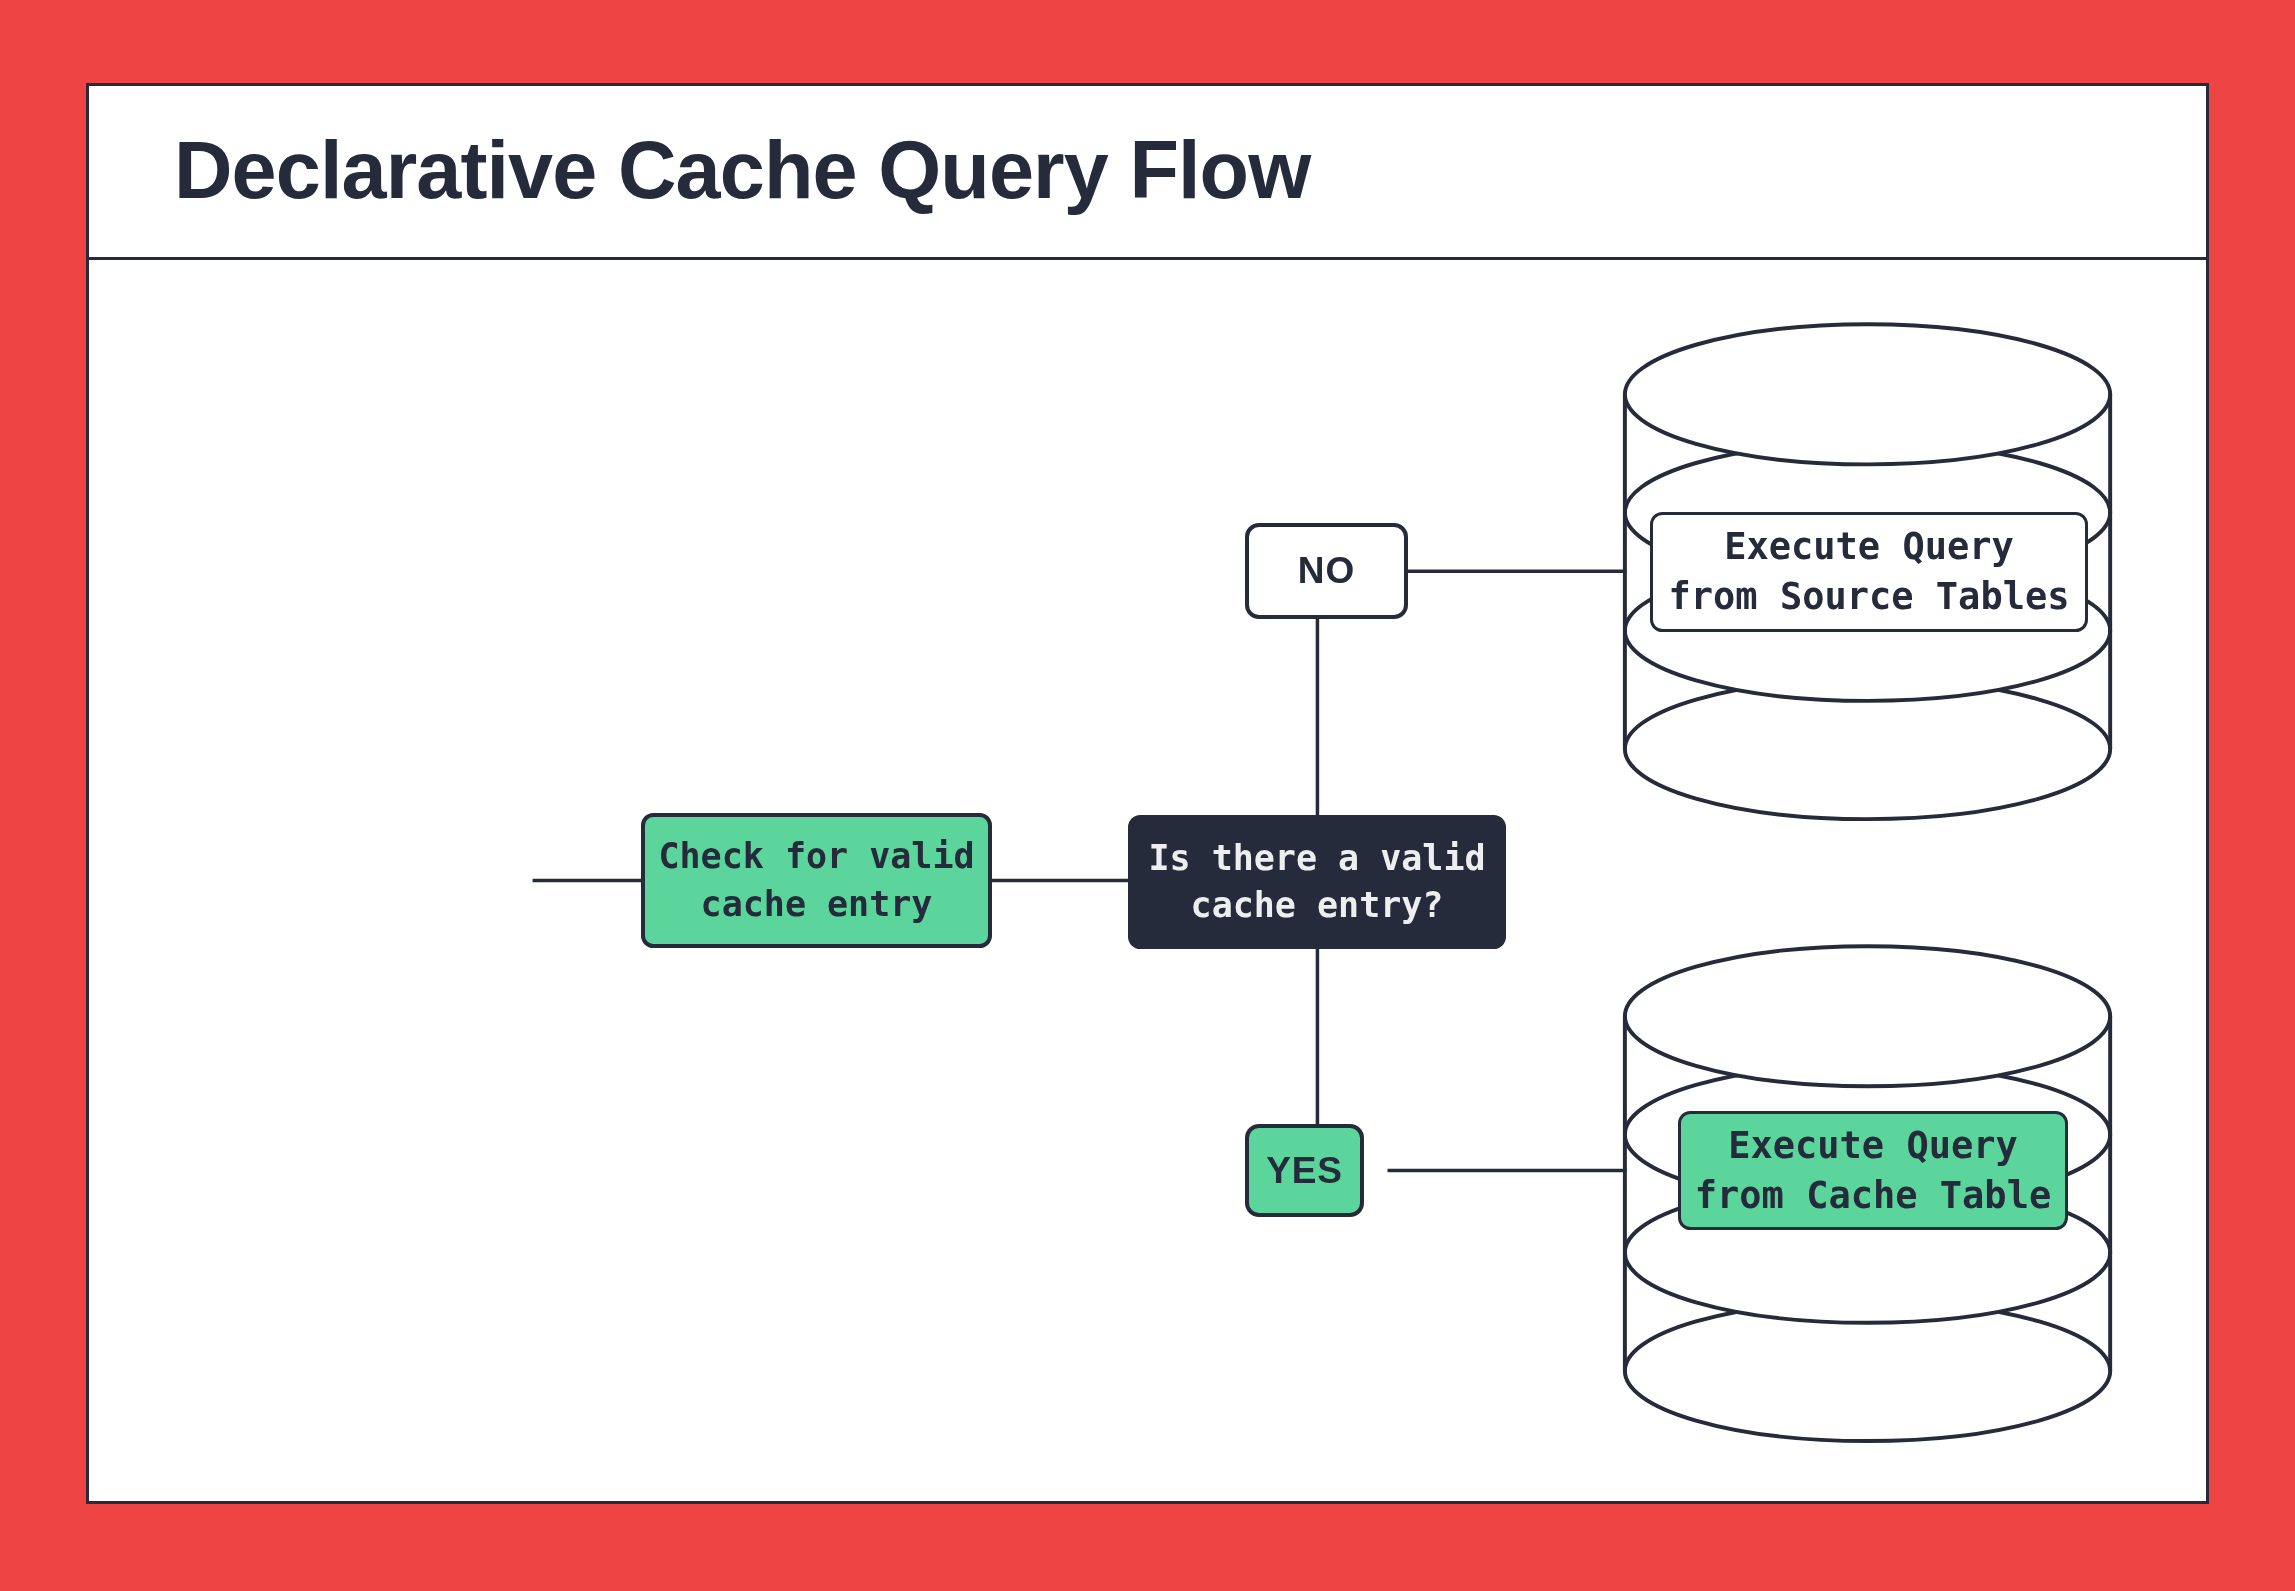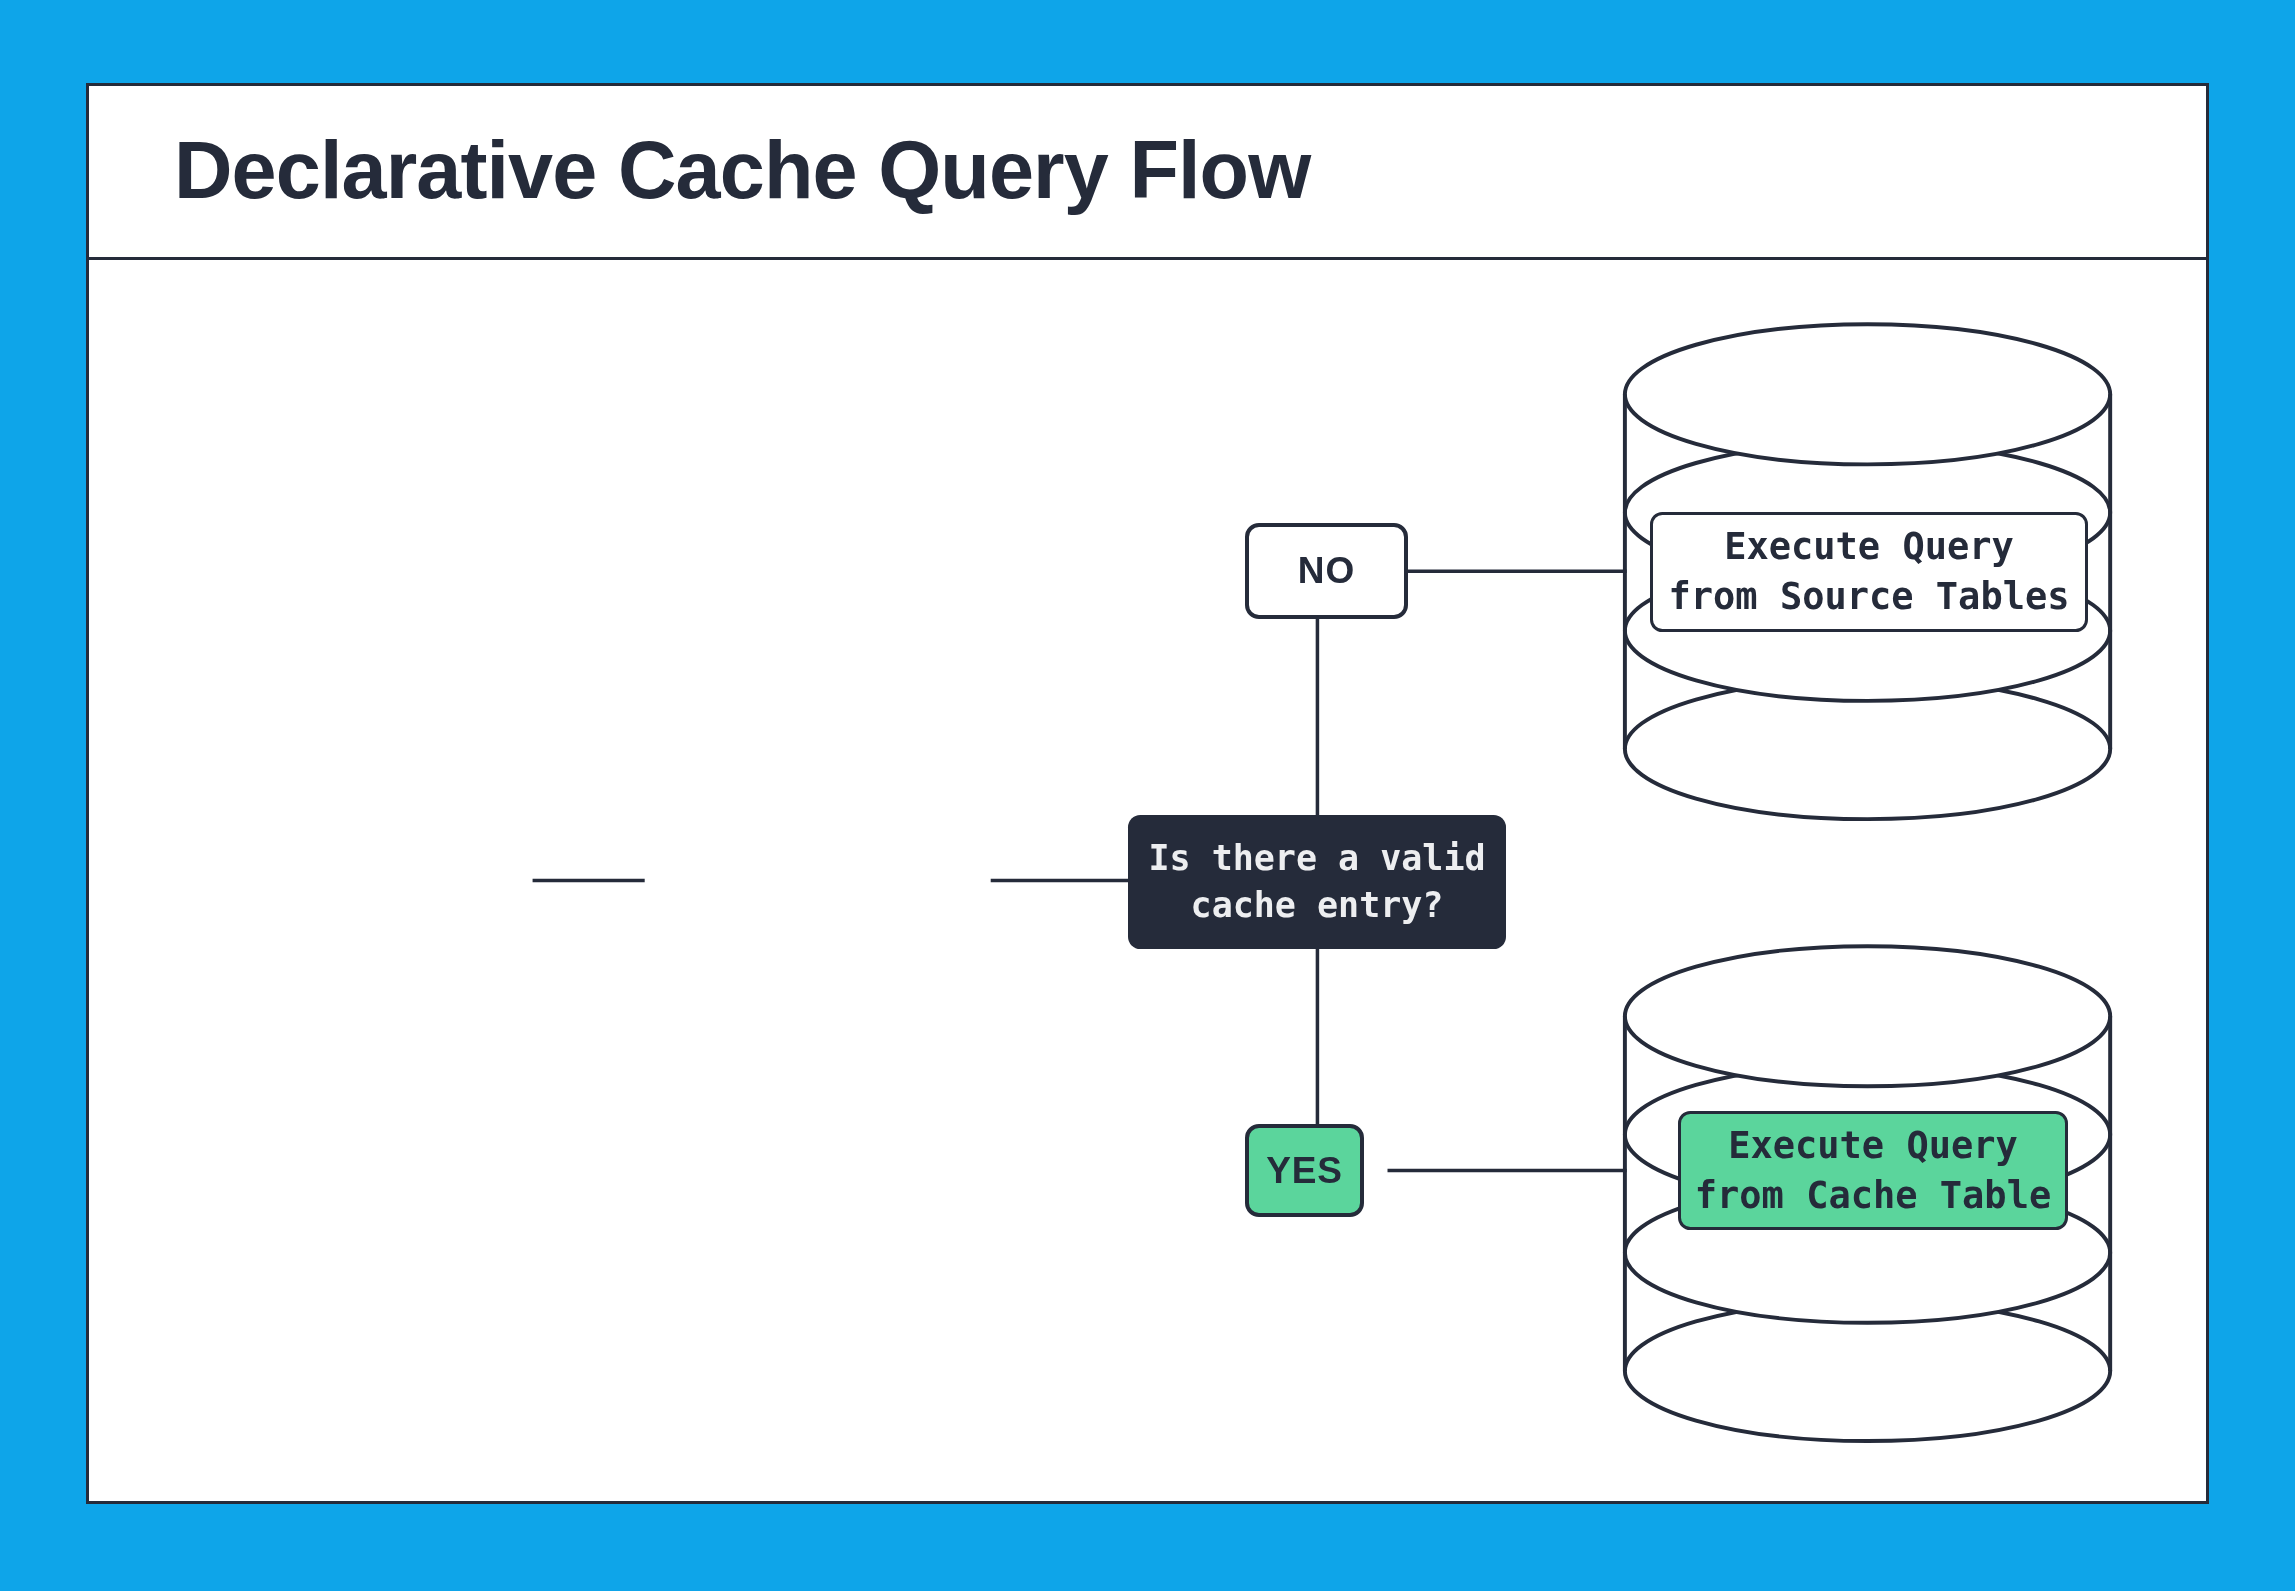--- a/index.html
+++ b/index.html
@@ -1,20 +1,20 @@
 <!DOCTYPE html>
 <html style="font-size:14px"><head>
 <meta charset="utf-8">
 <style>
   html, body { margin: 0; padding: 0; background: #ffffff; }
   .canvas {
     position: relative;
     width: 2295px;
     height: 1591px;
-    background: #0ea5e9;
+    background: #ef4444;
     font-family: "DejaVu Sans Mono", monospace;
     overflow: hidden;
   }
   .frame {
     position: absolute;
     left: 86px; top: 83px;
     width: 2123px; height: 1421px;
     border: 3.5px solid #252b3a;
     box-sizing: border-box;
     background: #ffffff;
@@ -116,20 +116,22 @@
       <ellipse cx="2132" cy="1565" rx="277" ry="80"></ellipse>
       <ellipse cx="2132" cy="1430" rx="277" ry="80"></ellipse>
       <ellipse cx="2132" cy="1295" rx="277" ry="80"></ellipse>
       <ellipse cx="2132" cy="1160" rx="277" ry="80"></ellipse>
       <line x1="1855" y1="1160" x2="1855" y2="1565"></line>
       <line x1="2409" y1="1160" x2="2409" y2="1565"></line>
     </g>
   </svg>
 
 
+  <div class="node green" style="left:641px; top:813px; width:351px; height:135px;">Check for valid
+cache entry</div>
 
   <div class="node dark" style="left:1128px; top:815px; width:378px; height:134px;">Is there a valid
 cache entry?</div>
 
   <div class="node white branch" style="left:1245px; top:523px; width:163px; height:96px;">NO</div>
 
   <div class="node green branch" style="left:1245px; top:1124px; width:119px; height:93px;">YES</div>
 
   <div class="db-label white" style="left:1650px; top:512px; width:438px; height:120px;">Execute Query
 from Source Tables</div>

